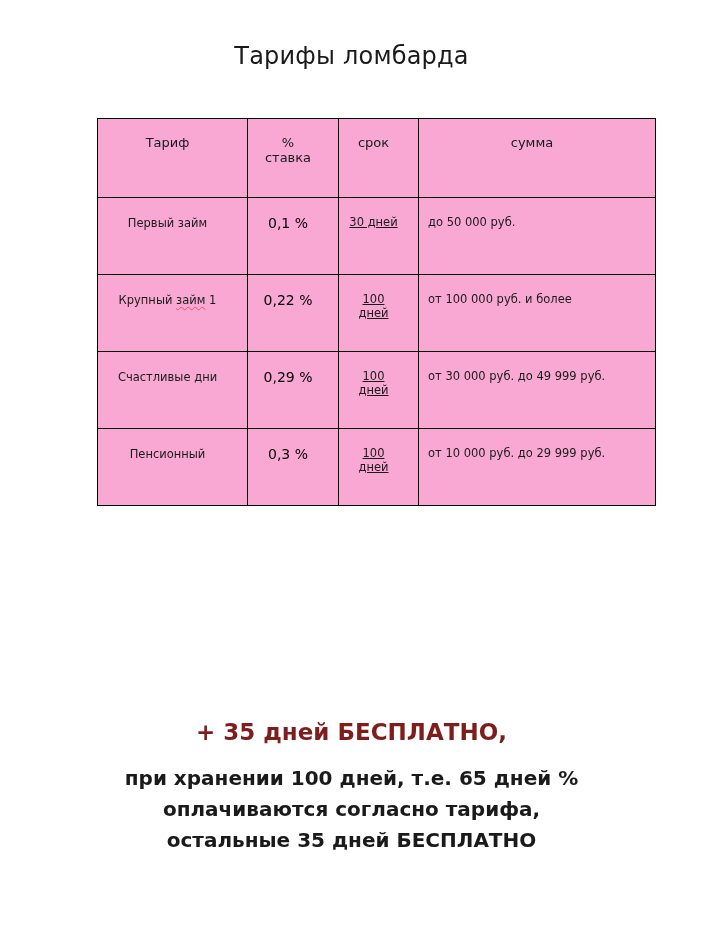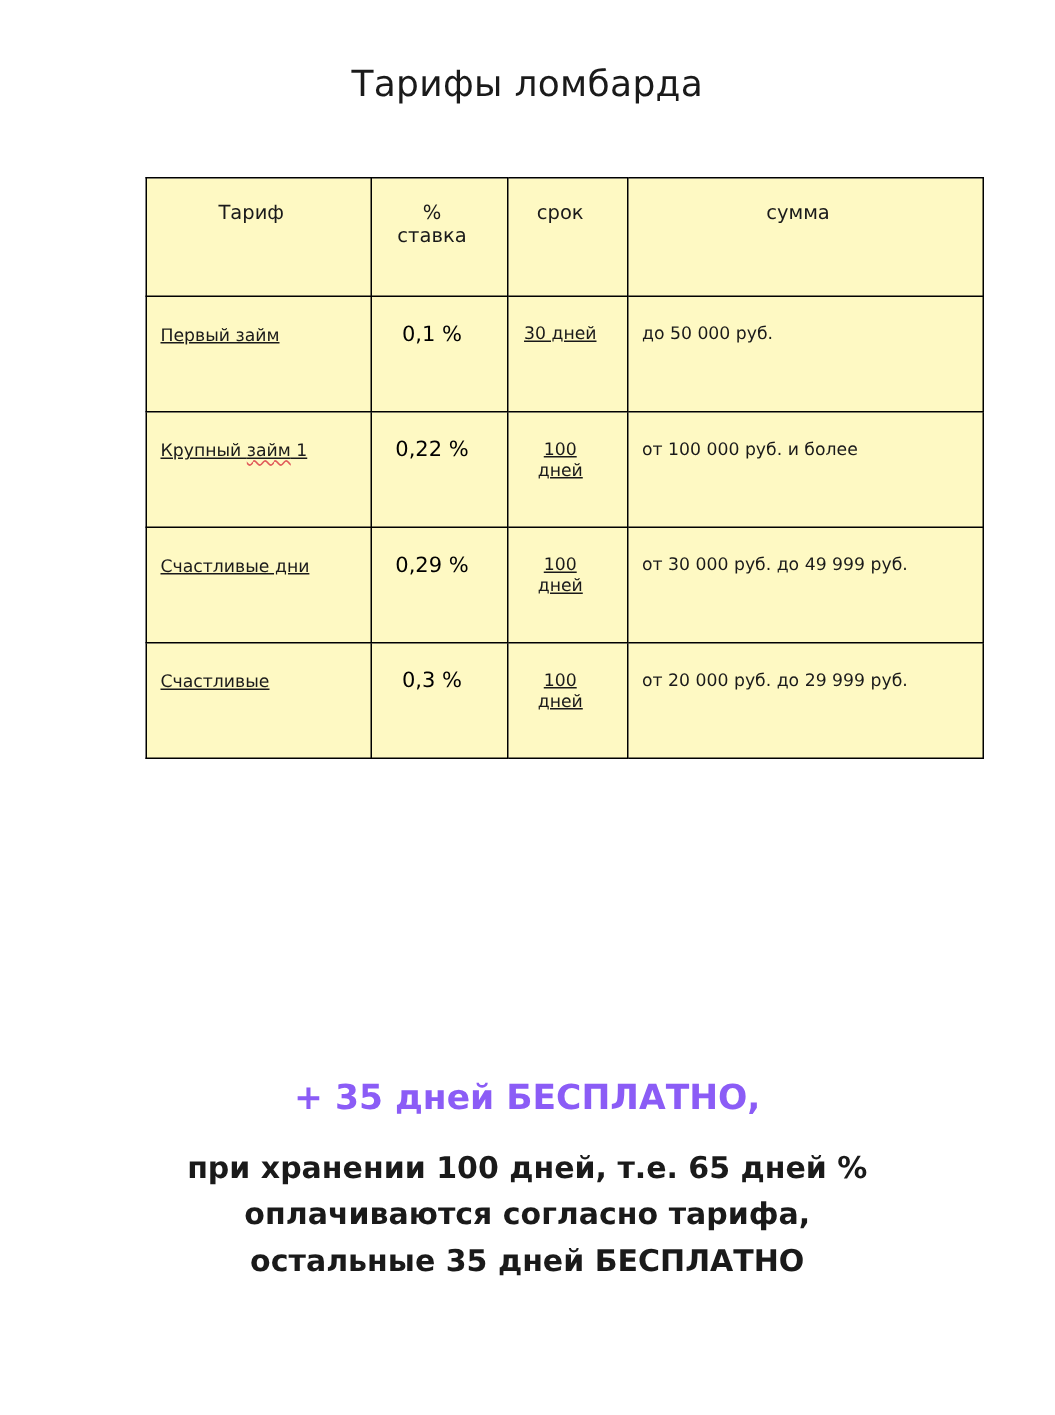--- a/index.html
+++ b/index.html
@@ -44,21 +44,21 @@
     width: 558px;
     border-collapse: collapse;
     table-layout: fixed;
   }
   .tariff-table td,
   .tariff-table th {
     border: 1px solid #000000;
     vertical-align: top;
     padding: 17px 19px 10px 9px;
     font-weight: 400;
-    background: #fef9c3;
+    background: #f9a8d4;
   }
 
   
   .col-name  { width: 150px; }
   .col-rate  { width: 91px;  }
   .col-term  { width: 80px;  }
   .col-sum   { width: 237px; }
 
   
   .tariff-table thead td {
@@ -66,25 +66,24 @@
     padding-top: 16px;
     text-align: center;
     font-size: 13px;
     color: #1a1a1a;
   }
 
   
   .tariff-table tbody tr { height: 77px; }
 
   .cell-name {
-    text-align: left;
+    text-align: center;
     font-size: 11.5px;
     line-height: 1.45;
     color: #1a1a1a;
-    text-decoration: underline;
   }
   .cell-rate {
     text-align: center;
     font-size: 14px;
     font-weight: 700;
     color: #000000;
     padding-top: 15px;
   }
   .cell-term {
     text-align: center;
@@ -112,21 +111,21 @@
   .promo {
     position: absolute;
     left: 0;
     top: 718px;
     width: 703px;
     text-align: center;
   }
   .promo-headline {
     font-size: 23px;
     font-weight: 700;
-    color: #8b5cf6;
+    color: #7f1d1d;
     line-height: 1.25;
     margin-bottom: 16px;
   }
   .promo-line {
     font-size: 20px;
     font-weight: 700;
     color: #1a1a1a;
     line-height: 1.55;
   }
 </style>
@@ -165,24 +164,24 @@
           <td class="cell-term">100 дней</td>
           <td class="cell-sum">от 100 000 руб. и более</td>
         </tr>
         <tr>
           <td class="cell-name">Счастливые дни</td>
           <td class="cell-rate">0,29 %</td>
           <td class="cell-term">100 дней</td>
           <td class="cell-sum">от 30 000 руб. до 49 999 руб.</td>
         </tr>
         <tr>
-          <td class="cell-name">Счастливые</td>
+          <td class="cell-name">Пенсионный</td>
           <td class="cell-rate">0,3 %</td>
           <td class="cell-term">100 дней</td>
-          <td class="cell-sum">от 20 000 руб. до 29 999 руб.</td>
+          <td class="cell-sum">от 10 000 руб. до 29 999 руб.</td>
         </tr>
       </tbody>
   </table>
 
   <div class="promo">
     <div class="promo-headline">+ 35 дней БЕСПЛАТНО,</div>
     <div class="promo-line">при хранении 100 дней, т.е. 65 дней %</div>
     <div class="promo-line">оплачиваются согласно тарифа,</div>
     <div class="promo-line">остальные 35 дней БЕСПЛАТНО</div>
   </div>

